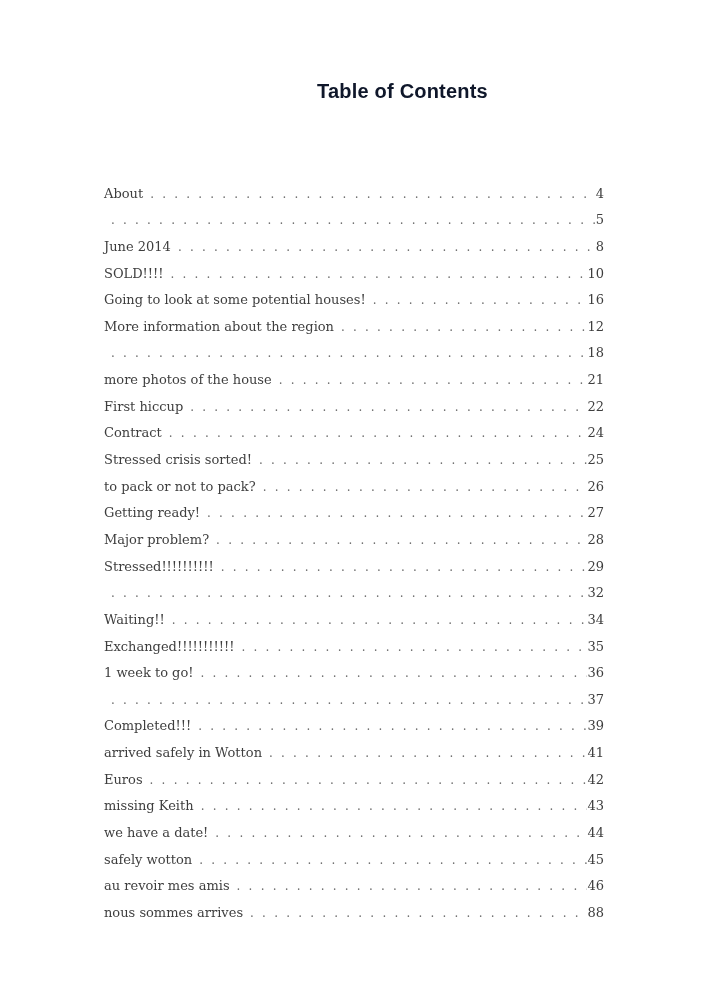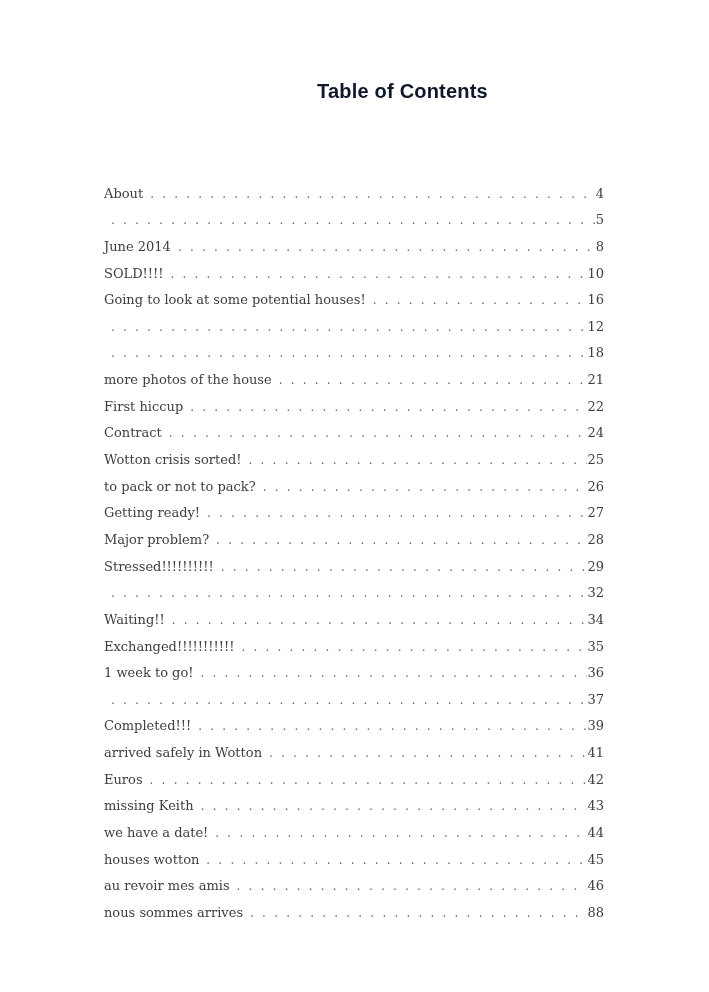--- a/index.html
+++ b/index.html
@@ -88,20 +88,21 @@
         <span class="toc-label">SOLD!!!!</span>
         <span class="leader">. . . . . . . . . . . . . . . . . . . . . . . . . . . . . . . . . . . . . . . . . . . . . . . . . . . . . . . . . . . . . . . . . . . . . . . . . . . . . . . . . . . . . . . . . . </span>
         <span class="pagenum">10</span>
       </div>
       <div class="toc-row">
         <span class="toc-label">Going to look at some potential houses!</span>
         <span class="leader">. . . . . . . . . . . . . . . . . . . . . . . . . . . . . . . . . . . . . . . . . . . . . . . . . . . . . . . . . . . . . . . . . . . . . . . . . . . . . . . . . . . . . . . . . . </span>
         <span class="pagenum">16</span>
       </div>
       <div class="toc-row">
+        <span class="toc-label">More information about the region</span>
         <span class="leader">. . . . . . . . . . . . . . . . . . . . . . . . . . . . . . . . . . . . . . . . . . . . . . . . . . . . . . . . . . . . . . . . . . . . . . . . . . . . . . . . . . . . . . . . . . </span>
         <span class="pagenum">12</span>
       </div>
       <div class="toc-row">
         <span class="leader">. . . . . . . . . . . . . . . . . . . . . . . . . . . . . . . . . . . . . . . . . . . . . . . . . . . . . . . . . . . . . . . . . . . . . . . . . . . . . . . . . . . . . . . . . . </span>
         <span class="pagenum">18</span>
       </div>
       <div class="toc-row">
         <span class="toc-label">more photos of the house</span>
         <span class="leader">. . . . . . . . . . . . . . . . . . . . . . . . . . . . . . . . . . . . . . . . . . . . . . . . . . . . . . . . . . . . . . . . . . . . . . . . . . . . . . . . . . . . . . . . . . </span>
@@ -111,21 +112,21 @@
         <span class="toc-label">First hiccup</span>
         <span class="leader">. . . . . . . . . . . . . . . . . . . . . . . . . . . . . . . . . . . . . . . . . . . . . . . . . . . . . . . . . . . . . . . . . . . . . . . . . . . . . . . . . . . . . . . . . . </span>
         <span class="pagenum">22</span>
       </div>
       <div class="toc-row">
         <span class="toc-label">Contract</span>
         <span class="leader">. . . . . . . . . . . . . . . . . . . . . . . . . . . . . . . . . . . . . . . . . . . . . . . . . . . . . . . . . . . . . . . . . . . . . . . . . . . . . . . . . . . . . . . . . . </span>
         <span class="pagenum">24</span>
       </div>
       <div class="toc-row">
-        <span class="toc-label">Wotton crisis sorted!</span>
+        <span class="toc-label">Stressed crisis sorted!</span>
         <span class="leader">. . . . . . . . . . . . . . . . . . . . . . . . . . . . . . . . . . . . . . . . . . . . . . . . . . . . . . . . . . . . . . . . . . . . . . . . . . . . . . . . . . . . . . . . . . </span>
         <span class="pagenum">25</span>
       </div>
       <div class="toc-row">
         <span class="toc-label">to pack or not to pack?</span>
         <span class="leader">. . . . . . . . . . . . . . . . . . . . . . . . . . . . . . . . . . . . . . . . . . . . . . . . . . . . . . . . . . . . . . . . . . . . . . . . . . . . . . . . . . . . . . . . . . </span>
         <span class="pagenum">26</span>
       </div>
       <div class="toc-row">
         <span class="toc-label">Getting ready!</span>
@@ -184,21 +185,21 @@
         <span class="toc-label">missing Keith</span>
         <span class="leader">. . . . . . . . . . . . . . . . . . . . . . . . . . . . . . . . . . . . . . . . . . . . . . . . . . . . . . . . . . . . . . . . . . . . . . . . . . . . . . . . . . . . . . . . . . </span>
         <span class="pagenum">43</span>
       </div>
       <div class="toc-row">
         <span class="toc-label">we have a date!</span>
         <span class="leader">. . . . . . . . . . . . . . . . . . . . . . . . . . . . . . . . . . . . . . . . . . . . . . . . . . . . . . . . . . . . . . . . . . . . . . . . . . . . . . . . . . . . . . . . . . </span>
         <span class="pagenum">44</span>
       </div>
       <div class="toc-row">
-        <span class="toc-label">houses wotton</span>
+        <span class="toc-label">safely wotton</span>
         <span class="leader">. . . . . . . . . . . . . . . . . . . . . . . . . . . . . . . . . . . . . . . . . . . . . . . . . . . . . . . . . . . . . . . . . . . . . . . . . . . . . . . . . . . . . . . . . . </span>
         <span class="pagenum">45</span>
       </div>
       <div class="toc-row">
         <span class="toc-label">au revoir mes amis</span>
         <span class="leader">. . . . . . . . . . . . . . . . . . . . . . . . . . . . . . . . . . . . . . . . . . . . . . . . . . . . . . . . . . . . . . . . . . . . . . . . . . . . . . . . . . . . . . . . . . </span>
         <span class="pagenum">46</span>
       </div>
       <div class="toc-row">
         <span class="toc-label">nous sommes arrives</span>

